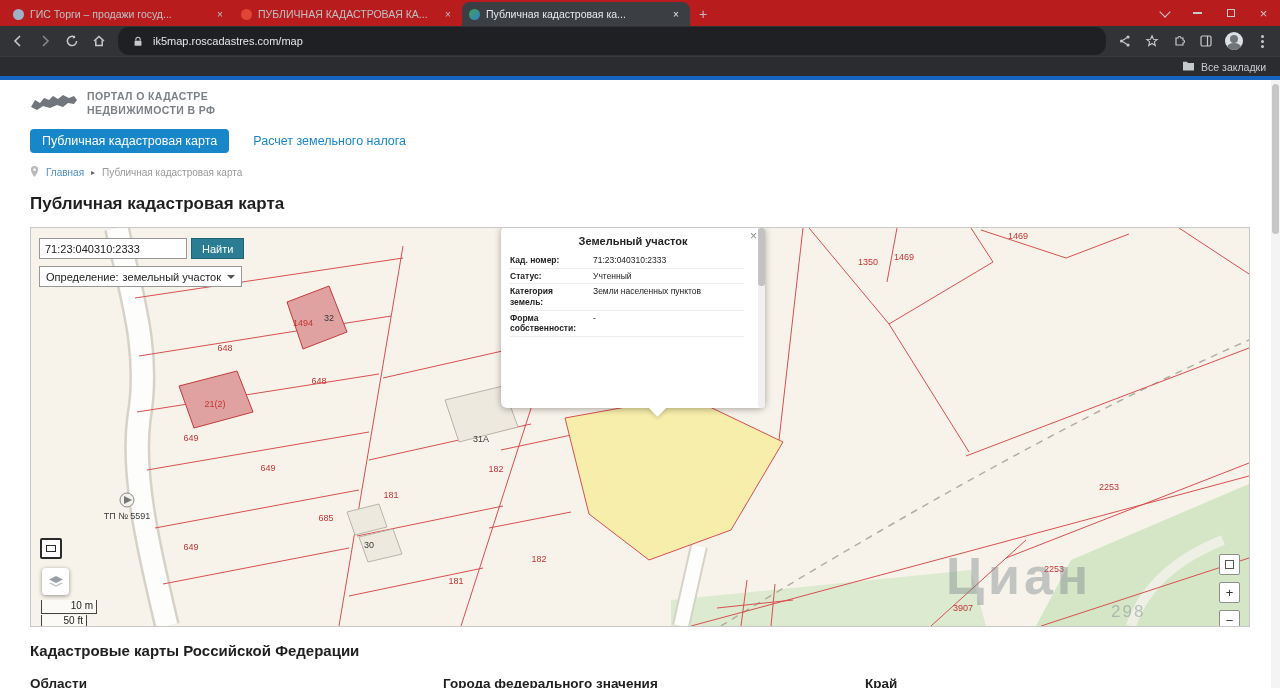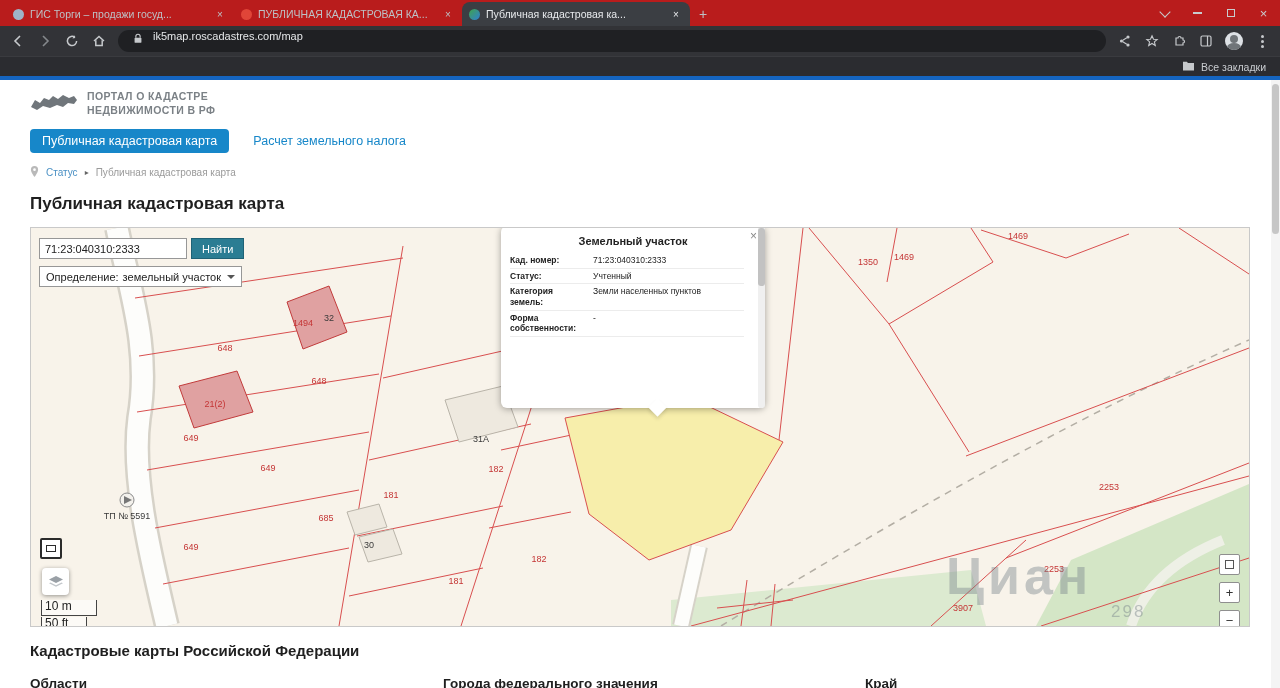--- a/index.html
+++ b/index.html
@@ -18,21 +18,21 @@
   .tab .x{flex:none;width:14px;height:14px;display:flex;align-items:center;justify-content:center;border-radius:50%;font-size:10px;color:inherit;}
   .newtab{width:26px;height:24px;display:flex;align-items:center;justify-content:center;color:#bdc1c6;font-size:14px;}
   .wincon{position:absolute;right:0;top:0;height:26px;display:flex;align-items:center;}
   .wbtn{width:33px;height:26px;display:flex;align-items:center;justify-content:center;color:#c8cbce;}
   .w-min{width:9px;height:2px;background:#c8cbce;display:block;}
   .w-max{width:8px;height:8px;border:1.4px solid #c8cbce;display:block;}
   .chev{width:8px;height:8px;border-right:1.6px solid #c8cbce;border-bottom:1.6px solid #c8cbce;transform:rotate(45deg);display:block;margin-top:-3px;}
 
   .toolbar{height:30px;background:#323337;display:flex;align-items:center;padding:0 10px;gap:11px;}
   .ticon{width:16px;height:16px;display:flex;align-items:center;justify-content:center;flex:none;}
-  .addr{flex:1;height:22px;background:#1f2023;border-radius:11px;display:flex;gap:7px;padding:0 12px;color:#e4e6e8;font-size:11px;overflow:hidden;}
+  .addr{flex:1;height:28px;background:#1f2023;border-radius:11px;display:flex;align-items:center;gap:7px;padding:0 12px;color:#e4e6e8;font-size:11px;overflow:hidden;}
   .kebab{display:flex;flex-direction:column;gap:2px;}
   .kebab i{width:3px;height:3px;border-radius:50%;background:#c6c9cc;display:block;}
   .avatar{width:18px;height:18px;border-radius:50%;background:#dde1e5;position:relative;overflow:hidden;flex:none;}
   .avatar:before{content:"";position:absolute;left:5px;top:3px;width:8px;height:8px;border-radius:50%;background:#707579;}
   .avatar:after{content:"";position:absolute;left:2px;top:11px;width:14px;height:9px;border-radius:50%;background:#707579;}
 
   .bookbar{height:20px;background:#2b2c30;display:flex;align-items:center;justify-content:flex-end;gap:6px;padding:0 14px;color:#c9ccd0;font-size:10.5px;border-top:1px solid #3a3b3f;}
   .blueline{height:4px;background:#1565c0;}
 
   
@@ -68,21 +68,21 @@
   .popup-body{position:relative;height:150px;overflow:hidden;padding-right:12px;}
   .popup-row{display:grid;grid-template-columns:78px 1fr;column-gap:5px;padding:2px 0;border-bottom:1px solid #ececec;font-size:8.5px;line-height:1.25;color:#222;}
   .popup-label{font-weight:bold;}
   .popup-scroll{position:absolute;right:0;top:0;bottom:0;width:7px;background:#f0f0f0;border-radius:3px;}
   .popup-thumb{position:absolute;top:2px;left:0;width:7px;height:58px;background:#c2c2c2;border-radius:3px;}
   .popup-tail{position:absolute;left:150px;bottom:-6px;width:13px;height:13px;background:#fff;transform:rotate(45deg);box-shadow:2px 2px 4px rgba(0,0,0,.12);z-index:5;}
 
   .ctl-screen{position:absolute;left:9px;top:310px;width:22px;height:21px;background:#fff;border:2px solid #2b2b2b;border-radius:2px;z-index:4;display:flex;align-items:center;justify-content:center;cursor:pointer;}
   .ctl-screen i{display:block;width:10px;height:7px;border:1.5px solid #2b2b2b;}
   .ctl-layers{position:absolute;left:11px;top:340px;width:27px;height:27px;background:#fff;border-radius:4px;box-shadow:0 1px 4px rgba(0,0,0,.4);z-index:4;display:flex;align-items:center;justify-content:center;cursor:pointer;}
-  .scale{position:absolute;left:10px;top:372px;z-index:4;font-size:12px;color:#222;line-height:1.15;}
+  .scale{position:absolute;left:10px;top:372px;z-index:4;font-size:10px;color:#222;line-height:1.15;text-align:right;}
   .scale-m{width:56px;border:1.5px solid #444;border-top:none;padding:0 3px 1px;background:rgba(255,255,255,.55);}
   .scale-ft{width:46px;border:1.5px solid #444;border-top:none;margin-top:1px;padding:0 3px 1px;background:rgba(255,255,255,.55);}
   .zoomctl{position:absolute;right:9px;top:326px;z-index:4;display:flex;flex-direction:column;gap:7px;}
   .zbtn{width:21px;height:21px;background:#fff;border:1px solid #8f8f8f;display:flex;align-items:center;justify-content:center;font-size:13px;color:#333;border-radius:2px;cursor:pointer;}
   .zbtn i{display:block;width:9px;height:9px;border:1.5px solid #555;}
   .watermark{position:absolute;left:915px;top:318px;font-size:52px;font-weight:bold;color:rgba(120,130,138,.42);letter-spacing:4px;z-index:3;}
   .wm-num{position:absolute;left:1080px;top:374px;font-size:17px;color:rgba(120,130,138,.45);z-index:3;letter-spacing:2px;}
 
   
   .footer-title{margin-top:15px;font-size:15px;color:#1f1f1f;font-weight:bold;}
@@ -224,21 +224,21 @@
         <span class="nav-link">Расчет земельного налога</span>
       </div>
 
       <div class="crumb">
         <span>
           <svg width="9" height="11" viewBox="0 0 10 12">
               <path d="M5 0 a4 4 0 0 1 4 4 c0 3 -4 8 -4 8 S1 7 1 4 a4 4 0 0 1 4 -4" fill="#b9b9b9"></path>
               <circle cx="5" cy="4" r="1.5" fill="#fff"></circle>
             </svg>
         </span>
-        <span class="crumb-home">Статус</span>
+        <span class="crumb-home">Главная</span>
         <span class="crumb-sep">▸</span>
         <span>Публичная кадастровая карта</span>
       </div>
 
       <h1 class="page-title">Публичная кадастровая карта</h1>
 
       <div class="map-wrap">
 
         <svg class="map-svg" viewBox="0 0 1218 398" preserveAspectRatio="none">
           <rect x="0" y="0" width="1218" height="398" fill="#f8f3ea"></rect>

